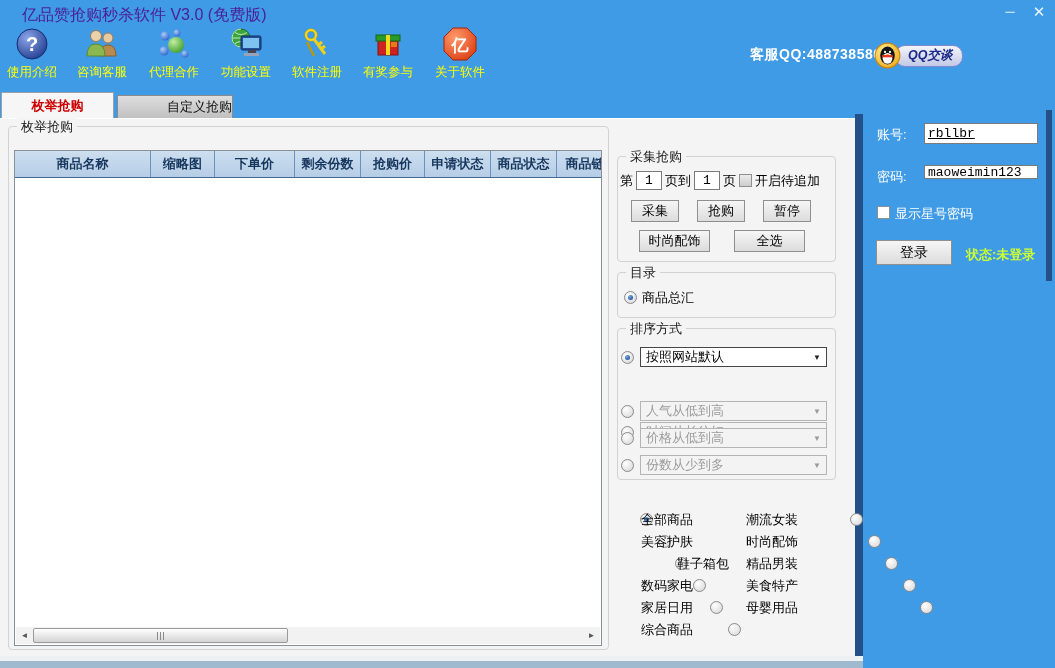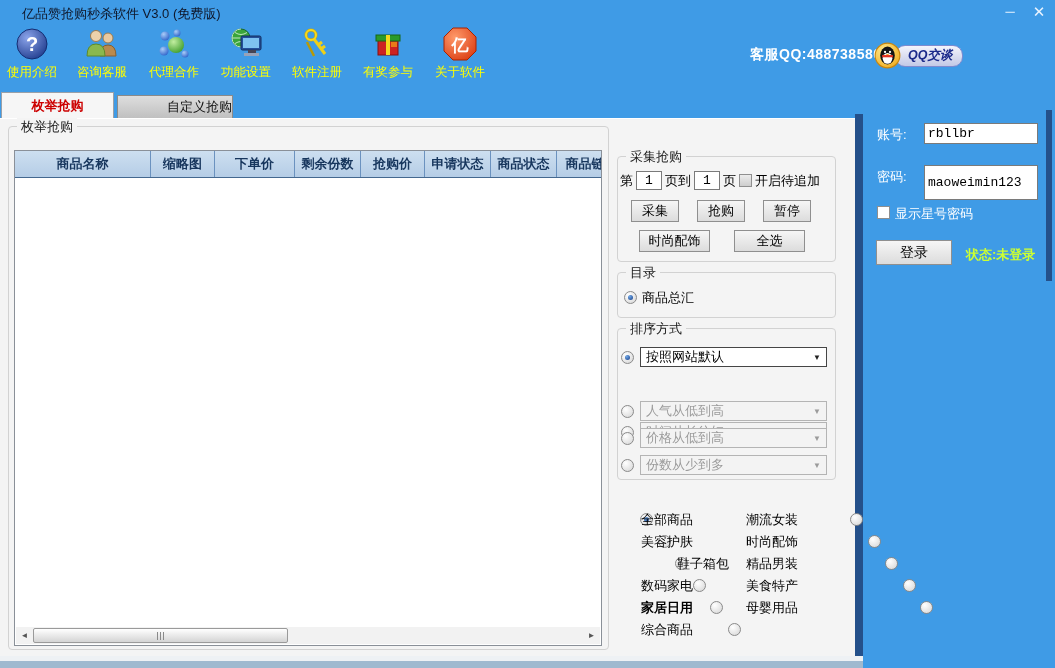--- a/index.html
+++ b/index.html
@@ -1,20 +1,20 @@
 <!DOCTYPE html>
 <html><head>
 <meta charset="utf-8">
 <style>
   html,body{margin:0;padding:0;}
   #win{position:relative;width:1055px;height:668px;background:#3f9be6;overflow:hidden;
        font-family:"Liberation Sans","DejaVu Sans",sans-serif;color:#000;}
   .abs{position:absolute;box-sizing:border-box;}
   
-  .title-text{left:22px;top:5px;font-size:13px;color:#0f172a;}
+  .title-text{left:22px;top:5px;font-size:16px;color:#4c1d95;}
   .winbtn{color:#eaf4ff;text-align:center;cursor:default;}
   
   .tbitem{top:26px;width:64px;text-align:center;}
   .tbitem .ic{width:38px;height:36px;margin:0 auto;}
   .tbitem .lb{display:block;margin-top:2px;font-size:12.5px;color:#ffff00;white-space:nowrap;}
   .qqtext{left:750px;top:46px;font-size:14px;font-weight:bold;color:#fff;letter-spacing:.5px;}
   .qqbadge{left:874px;top:42px;height:27px;display:flex;align-items:center;}
   .qqpill{height:20px;margin-left:-6px;padding:0 10px 0 12px;border:1px solid #7e8bd0;border-radius:10px;
           background:linear-gradient(#f4f4fc,#c3c9e6);display:flex;align-items:center;}
   .qqpill span{font-size:12.5px;font-weight:bold;font-style:italic;color:#1b2a8a;white-space:nowrap;}
@@ -309,38 +309,38 @@
   
   <span class="abs radio sel" style="left:623px;top:512px;"></span>
   <span class="abs cat-lbl" style="left:641px;top:511px;">全部商品</span>
   <span class="abs radio" style="left:623px;top:534px;"></span>
   <span class="abs cat-lbl" style="left:641px;top:533px;">美容护肤</span>
   <span class="abs radio" style="left:623px;top:556px;"></span>
   <span class="abs cat-lbl" style="left:677px;top:555px;">鞋子箱包</span>
   <span class="abs radio" style="left:623px;top:578px;"></span>
   <span class="abs cat-lbl" style="left:641px;top:577px;">数码家电</span>
   <span class="abs radio" style="left:623px;top:600px;"></span>
-  <span class="abs cat-lbl" style="left:641px;top:599px;font-weight:bold;">家居日用</span>
+  <span class="abs cat-lbl" style="left:641px;top:599px;">家居日用</span>
   <span class="abs radio" style="left:623px;top:622px;"></span>
   <span class="abs cat-lbl" style="left:641px;top:621px;">综合商品</span>
   <span class="abs radio" style="left:728px;top:512px;"></span>
   <span class="abs cat-lbl" style="left:746px;top:511px;">潮流女装</span>
   <span class="abs radio" style="left:728px;top:534px;"></span>
   <span class="abs cat-lbl" style="left:746px;top:533px;">时尚配饰</span>
   <span class="abs radio" style="left:728px;top:556px;"></span>
   <span class="abs cat-lbl" style="left:746px;top:555px;">精品男装</span>
   <span class="abs radio" style="left:728px;top:578px;"></span>
   <span class="abs cat-lbl" style="left:746px;top:577px;">美食特产</span>
   <span class="abs radio" style="left:728px;top:600px;"></span>
   <span class="abs cat-lbl" style="left:746px;top:599px;">母婴用品</span>
 
   
   <div class="abs login-shadow"></div>
   <span class="abs wlbl" style="left:877px;top:126px;">账号:</span>
-  <input class="abs tin" style="left: 924px; top: 123px; width: 114px; height: 21px;" value="rbllbr">
+  <input class="abs tin" style="left: 924px; top: 123px; width: 114px; height: 21px; text-decoration: underline;" value="rbllbr">
   <span class="abs wlbl" style="left:877px;top:168px;">密码:</span>
-  <input class="abs tin" style="left: 924px; top: 165px; width: 114px; height: 35px;" value="maoweimin123">
+  <input class="abs tin" style="left: 924px; top: 165px; width: 114px; height: 14px;" value="maoweimin123">
   <span class="abs cb" style="left:877px;top:206px;"></span>
   <span class="abs wlbl" style="left:895px;top:205px;">显示星号密码</span>
   <div class="abs btn" style="left:876px;top:240px;width:76px;height:25px;line-height:23px;font-size:14px;">登录</div>
   <span class="abs status" style="left:966px;top:246px;">状态:未登录</span>
 
 </div>
 
 </body></html>

